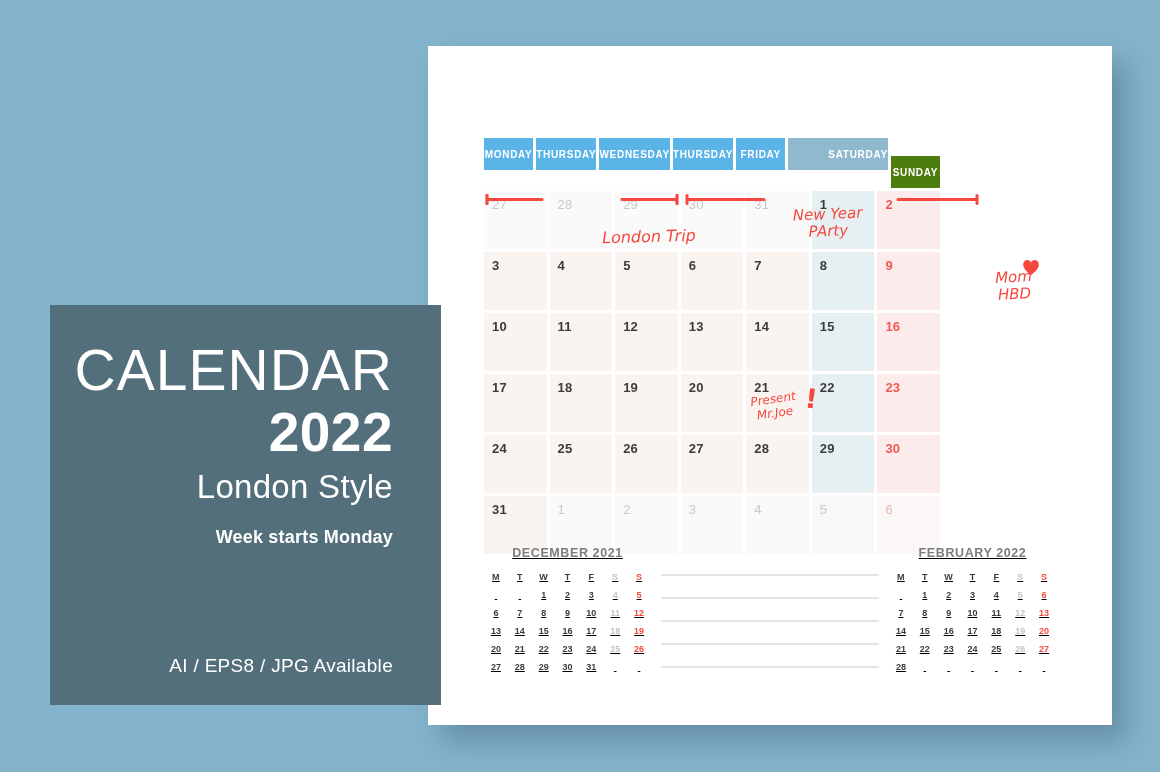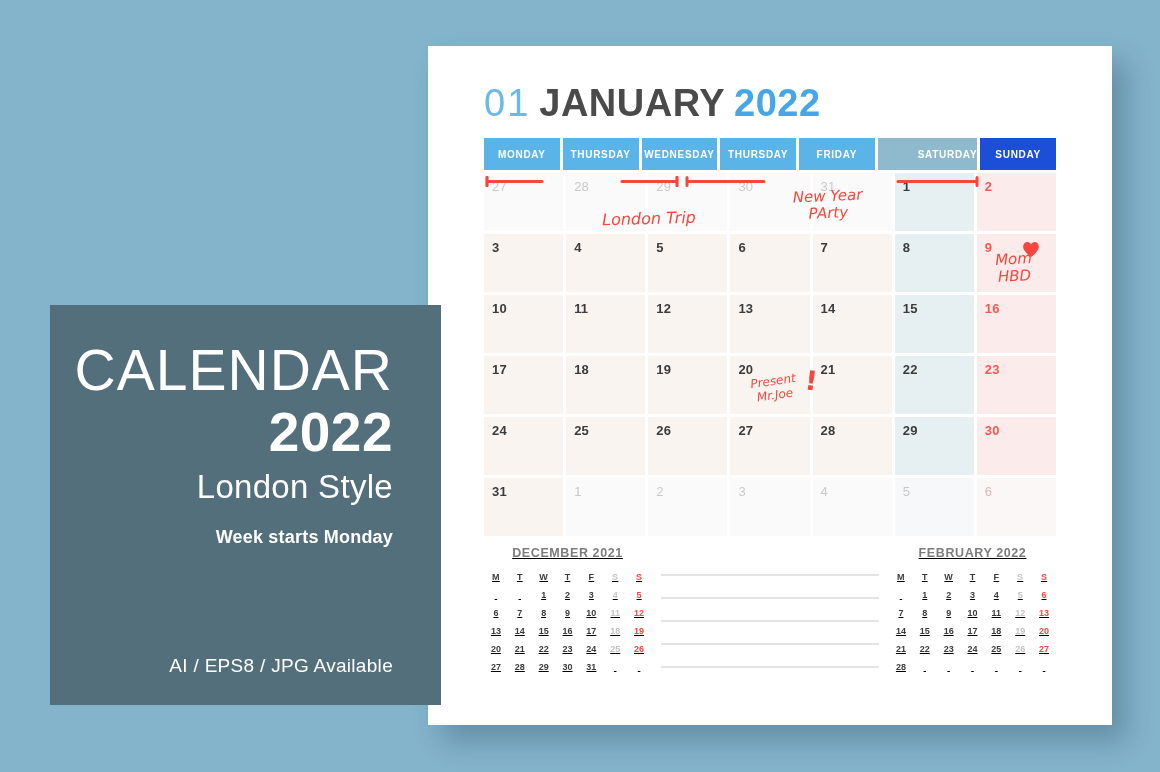--- a/index.html
+++ b/index.html
@@ -52,41 +52,41 @@
     color: #46a6e8;
     font-weight: bold;
     margin-left: 9px;
   }
 
   
   #main-grid {
     position: absolute;
     left: 56px;
     top: 92px;
-    width: 572px;
+    width: 456px;
   }
   #weekday-header-row {
     display: grid;
     grid-template-columns: repeat(7, 1fr);
     gap: 3px;
     margin-bottom: 3px;
   }
   .weekday-head {
     height: 32px;
     display: flex;
     align-items: center;
     justify-content: center;
     color: #ffffff;
     font-size: 10px;
     font-weight: bold;
     letter-spacing: 0.7px;
     background: #5ab4e8;
   }
   .weekday-head.sat { background: #8fb9cc; padding-left: 40px; }
-  .weekday-head.sun { background: #1d4ed8; }
+  .weekday-head.sun { background: #4d7c0f; margin-top: 18px; }
 
   #days-grid {
     display: grid;
     grid-template-columns: repeat(7, 1fr);
     grid-auto-rows: 58px;
     gap: 3px;
     position: relative;
   }
   .day-cell {
     background: #faf4f1;
@@ -302,23 +302,20 @@
 <div id="cover-panel">
   <div id="cover-title">CALENDAR</div>
   <div id="cover-year">2022</div>
   <div id="cover-subtitle">London Style</div>
   <div id="cover-note">Week starts Monday</div>
   <div id="cover-formats">AI / EPS8 / JPG  Available</div>
 </div>
 
 <div id="calendar-card">
 
-  <div id="calendar-title">
-    <span id="title-month-num">01</span><span id="title-month-name">JANUARY</span><span id="title-year">2022</span>
-  </div>
 
   <div id="main-grid">
 
     <div id="weekday-header-row">
         <div class="weekday-head">MONDAY</div>
         <div class="weekday-head">THURSDAY</div>
         <div class="weekday-head">WEDNESDAY</div>
         <div class="weekday-head">THURSDAY</div>
         <div class="weekday-head">FRIDAY</div>
         <div class="weekday-head sat">SATURDAY</div>

